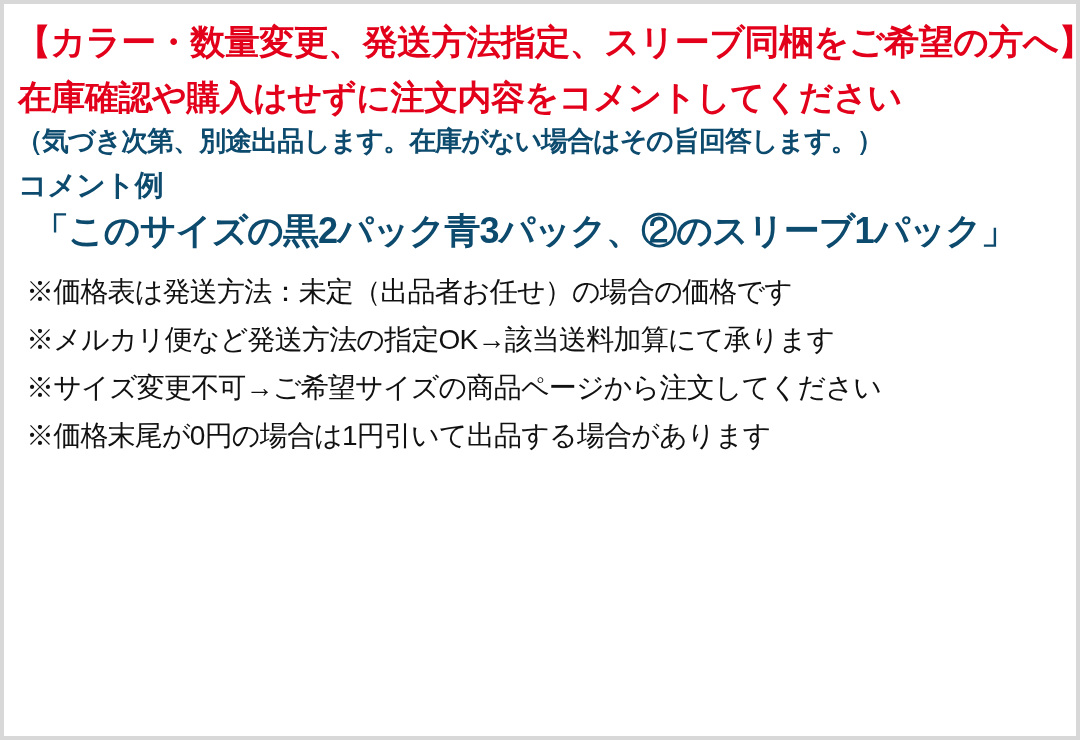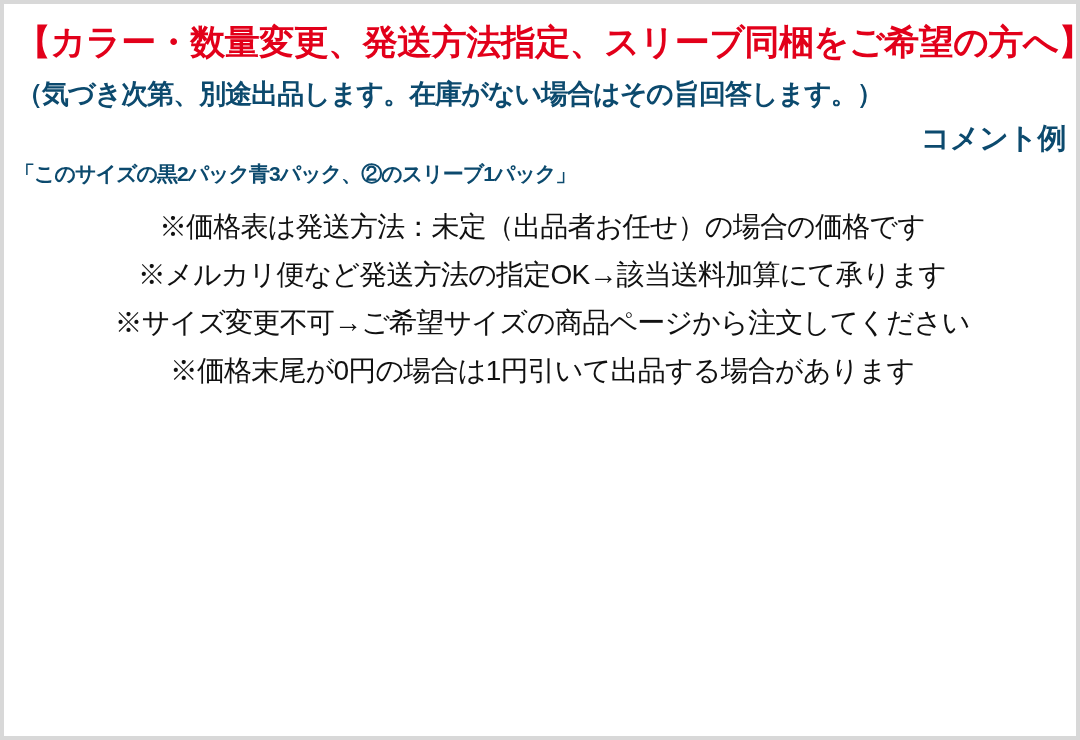--- a/index.html
+++ b/index.html
@@ -67,33 +67,31 @@
   .l-paren {
     font-size: 27px;
     line-height: 1.2;
     margin: 0 0 10px 2px;
     letter-spacing: -1px;
   }
   .l-example-label {
     font-size: 29px;
     line-height: 1.2;
     margin: 0 0 6px 4px;
-    text-align: right;
   }
   .l-example {
-    font-size: 21px;
+    font-size: 36px;
     line-height: 1.2;
-    margin: 0 0 26px 0;
+    margin: 0 0 26px 19px;
     letter-spacing: -1px;
   }
   .notes {
-    margin: 0;
+    margin: 8px;
     padding: 0;
     list-style: none;
-    text-align: center;
   }
   .notes li {
     font-size: 28px;
     line-height: 1.0;
     margin: 0 0 20px 4px;
     white-space: nowrap;
     letter-spacing: -0.8px;
     color: #111111;
   }
   .notes li:last-child {
@@ -104,20 +102,21 @@
 <body>
 
 <div id="page">
 
   <div id="frame"></div>
 
   <div id="content">
 
     <div class="line l-head red b">【カラー・数量変更、発送方法指定、スリーブ同梱をご希望の方へ】</div>
 
+    <div class="line l-red2 red b">在庫確認や購入はせずに注文内容をコメントしてください</div>
 
     <div class="line l-paren black b">（気づき次第、別途出品します。在庫がない場合はその旨回答します。）</div>
 
     <div class="line l-example-label black b">コメント例</div>
 
     <div class="line l-example black b">「このサイズの黒2パック青3パック、②のスリーブ1パック」</div>
 
     <ul class="notes">
       <li>※価格表は発送方法：未定（出品者お任せ）の場合の価格です</li>
       <li>※メルカリ便など発送方法の指定OK→該当送料加算にて承ります</li>

